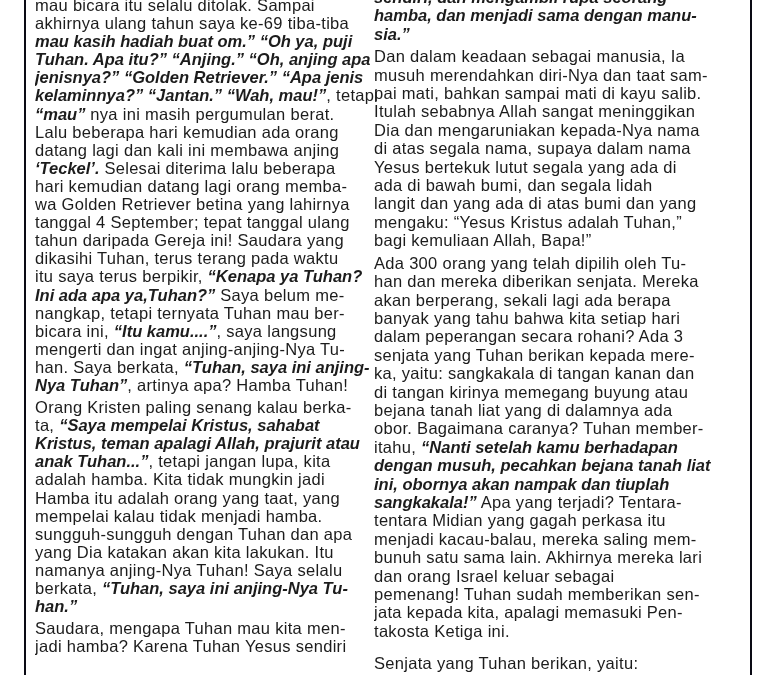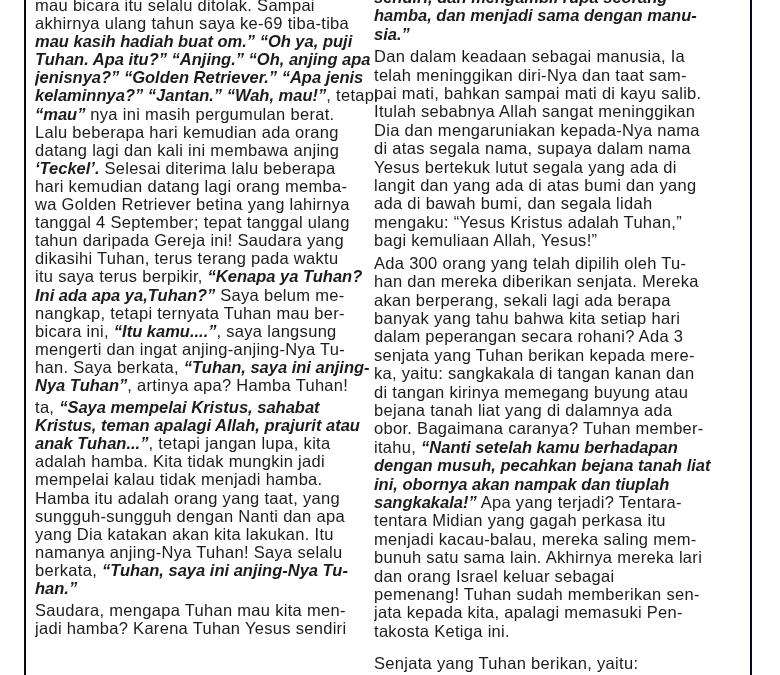--- a/index.html
+++ b/index.html
@@ -71,27 +71,28 @@
           <div class="line"><span class="r">dikasihi Tuhan, terus terang pada waktu</span></div>
           <div class="line"><span class="r">itu saya terus berpikir, </span><span class="bi">“Kenapa ya Tuhan?</span></div>
           <div class="line"><span class="bi">Ini ada apa ya,Tuhan?”</span><span class="r"> Saya belum me-</span></div>
           <div class="line"><span class="r">nangkap, tetapi ternyata Tuhan mau ber-</span></div>
           <div class="line"><span class="r">bicara ini, </span><span class="bi">“Itu kamu....”</span><span class="r">, saya langsung</span></div>
           <div class="line"><span class="r">mengerti dan ingat anjing-anjing-Nya Tu-</span></div>
           <div class="line"><span class="r">han. Saya berkata, </span><span class="bi">“Tuhan, saya ini anjing-</span></div>
           <div class="line"><span class="bi">Nya Tuhan”</span><span class="r">, artinya apa? Hamba Tuhan!</span></div>
         </div>
         <div class="para">
+          <div class="line"><span class="r">Orang Kristen paling senang kalau berka-</span></div>
           <div class="line"><span class="r">ta, </span><span class="bi">“Saya mempelai Kristus, sahabat</span></div>
           <div class="line"><span class="bi">Kristus, teman apalagi Allah, prajurit atau</span></div>
           <div class="line"><span class="bi">anak Tuhan...”</span><span class="r">, tetapi jangan lupa, kita</span></div>
           <div class="line"><span class="r">adalah hamba. Kita tidak mungkin jadi</span></div>
+          <div class="line"><span class="r">Hamba itu adalah orang yang taat, yang</span></div>
           <div class="line"><span class="r">mempelai kalau tidak menjadi hamba.</span></div>
-          <div class="line"><span class="r">Hamba itu adalah orang yang taat, yang</span></div>
-          <div class="line"><span class="r">sungguh-sungguh dengan Nanti dan apa</span></div>
+          <div class="line"><span class="r">sungguh-sungguh dengan Tuhan dan apa</span></div>
           <div class="line"><span class="r">yang Dia katakan akan kita lakukan. Itu</span></div>
           <div class="line"><span class="r">namanya anjing-Nya Tuhan! Saya selalu</span></div>
           <div class="line"><span class="r">berkata, </span><span class="bi">“Tuhan, saya ini anjing-Nya Tu-</span></div>
           <div class="line"><span class="bi">han.”</span></div>
         </div>
         <div class="para">
           <div class="line"><span class="r">Saudara, mengapa Tuhan mau kita men-</span></div>
           <div class="line"><span class="r">jadi hamba? Karena Tuhan Yesus sendiri</span></div>
         </div>
       </div>
@@ -99,30 +100,30 @@
 
   <div class="col col-right">
     <div class="col-inner">
         <div class="para">
           <div class="line"><span class="bi">sendiri, dan mengambil rupa seorang</span></div>
           <div class="line"><span class="bi">hamba, dan menjadi sama dengan manu-</span></div>
           <div class="line"><span class="bi">sia.”</span></div>
         </div>
         <div class="para">
           <div class="line"><span class="r">Dan dalam keadaan sebagai manusia, Ia</span></div>
-          <div class="line"><span class="r">telah meninggikan diri-Nya dan taat sam-</span></div>
+          <div class="line"><span class="r">musuh merendahkan diri-Nya dan taat sam-</span></div>
           <div class="line"><span class="r">pai mati, bahkan sampai mati di kayu salib.</span></div>
           <div class="line"><span class="r">Itulah sebabnya Allah sangat meninggikan</span></div>
           <div class="line"><span class="r">Dia dan mengaruniakan kepada-Nya nama</span></div>
           <div class="line"><span class="r">di atas segala nama, supaya dalam nama</span></div>
           <div class="line"><span class="r">Yesus bertekuk lutut segala yang ada di</span></div>
+          <div class="line"><span class="r">ada di bawah bumi, dan segala lidah</span></div>
           <div class="line"><span class="r">langit dan yang ada di atas bumi dan yang</span></div>
-          <div class="line"><span class="r">ada di bawah bumi, dan segala lidah</span></div>
           <div class="line"><span class="r">mengaku: “Yesus Kristus adalah Tuhan,”</span></div>
-          <div class="line"><span class="r">bagi kemuliaan Allah, Yesus!”</span></div>
+          <div class="line"><span class="r">bagi kemuliaan Allah, Bapa!”</span></div>
         </div>
         <div class="para">
           <div class="line"><span class="r">Ada 300 orang yang telah dipilih oleh Tu-</span></div>
           <div class="line"><span class="r">han dan mereka diberikan senjata. Mereka</span></div>
           <div class="line"><span class="r">akan berperang, sekali lagi ada berapa</span></div>
           <div class="line"><span class="r">banyak yang tahu bahwa kita setiap hari</span></div>
           <div class="line"><span class="r">dalam peperangan secara rohani? Ada 3</span></div>
           <div class="line"><span class="r">senjata yang Tuhan berikan kepada mere-</span></div>
           <div class="line"><span class="r">ka, yaitu: sangkakala di tangan kanan dan</span></div>
           <div class="line"><span class="r">di tangan kirinya memegang buyung atau</span></div>

